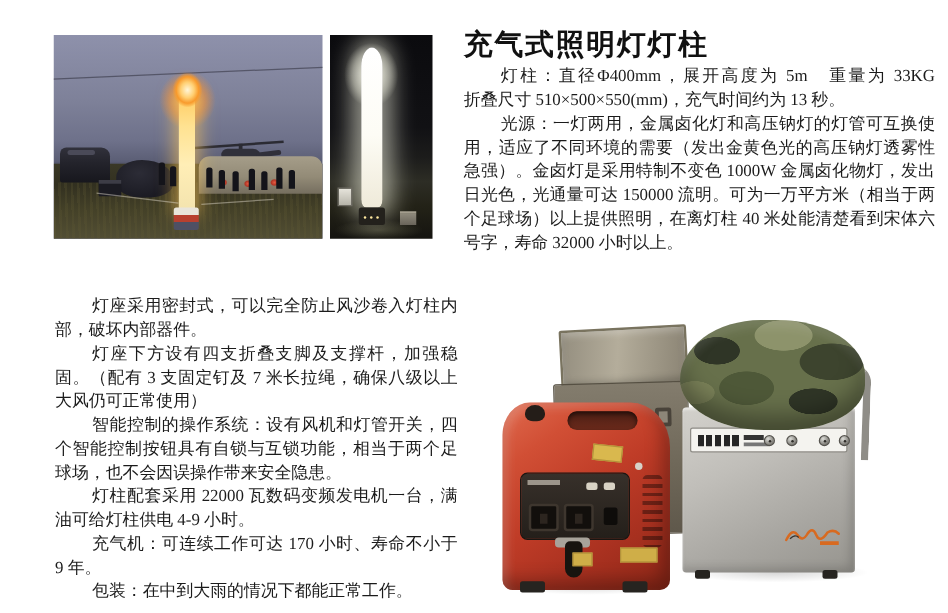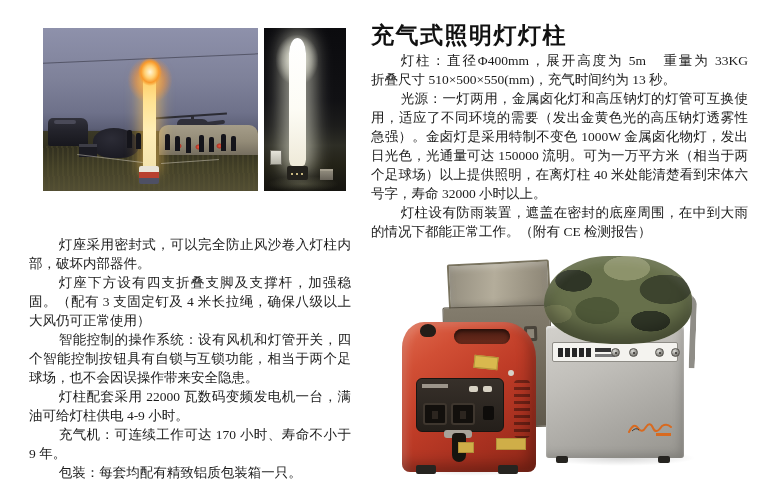--- a/index.html
+++ b/index.html
@@ -12,21 +12,21 @@
   
   .doc-title {
     position: absolute; left: 371px; top: 20px;
     font-family: "Liberation Sans", "DejaVu Sans", sans-serif;
     font-weight: 700; font-size: 23px; letter-spacing: 1.5px; color: #111;
     white-space: nowrap;
   }
   .col { position: absolute; color: #1b1b1b; font-size: 13.5px; line-height: 19px; text-align: justify; }
   .col p { text-indent: 2.2em; margin: 0; }
   .col-right { left: 371px; top: 51px; width: 377px; }
-  .col-left  { left: 29px;  top: 235px; width: 322px; }
+  .col-left  { left: 44px;  top: 235px; width: 322px; }
 
   
   .photo-top { position: absolute; left: 43px; top: 28px; width: 303px; height: 163px; display: flex; }
   .ph { position: relative; overflow: hidden; height: 163px; }
   .ph-dusk { width: 215px; margin-right: 6px;
     background: linear-gradient(180deg,#8e91ab 0%,#7e8199 32%,#6e718a 52%,#5b5e75 62%,#4a4c5e 64%); }
   .ph-night { width: 82px;
     background: linear-gradient(180deg,#0b0b0e 0%,#111114 45%,#1c1c1b 60%,#2d2d25 72%,#232217 84%,#151410 100%); }
   .dusk-ground { position: absolute; left: 0; right: 0; top: 103px; bottom: 0;
     background: linear-gradient(180deg,#3a3826 0%,#323020 28%,#444128 62%,#524e34 100%); }
@@ -196,30 +196,29 @@
       </div>
       <div class="night-box"></div>
       <div class="night-case"></div>
     </div>
   </div>
 
   <h1 class="doc-title">充气式照明灯灯柱</h1>
   <div class="col col-right">
     <p>灯柱：直径Φ400mm，展开高度为 5m　重量为 33KG　　折叠尺寸 510×500×550(mm)，充气时间约为 13 秒。</p>
     <p>光源：一灯两用，金属卤化灯和高压钠灯的灯管可互换使用，适应了不同环境的需要（发出金黄色光的高压钠灯透雾性急强）。金卤灯是采用特制不变色 1000W 金属卤化物灯，发出日光色，光通量可达 150000 流明。可为一万平方米（相当于两个足球场）以上提供照明，在离灯柱 40 米处能清楚看到宋体六号字，寿命 32000 小时以上。</p>
-    <p>灯柱设有防雨装置，遮盖在密封的底座周围，在中到大雨的情况下都能正常工作。（附有 CE 检测报告）</p>
   </div>
 
   <div class="col col-left">
     <p>灯座采用密封式，可以完全防止风沙卷入灯柱内部，破坏内部器件。</p>
-    <p>灯座下方设有四支折叠支脚及支撑杆，加强稳固。（配有 3 支固定钉及 4 米长拉绳，确保八级以上大风仍可正常使用）</p>
+    <p>灯座下方设有四支折叠支脚及支撑杆，加强稳固。（配有 3 支固定钉及 7 米长拉绳，确保八级以上大风仍可正常使用）</p>
     <p>智能控制的操作系统：设有风机和灯管开关，四个智能控制按钮具有自锁与互锁功能，相当于两个足球场，也不会因误操作带来安全隐患。</p>
     <p>灯柱配套采用 22000 瓦数码变频发电机一台，满油可给灯柱供电 4-9 小时。</p>
     <p>充气机：可连续工作可达 170 小时、寿命不小于 9 年。</p>
-    <p>包装：每套均配有精致铝质包装箱一只。</p>
+    <p>包装：在中到大雨的情况下都能正常工作。</p>
   </div>
 
   <div class="photo-equip">
     <div class="gshadow" style="left:10px; top:204px; width:130px; height:16px;"></div>
     <div class="gshadow" style="left:150px; top:194px; width:150px; height:16px;"></div>
 
     <div class="case-lid"></div>
     <div class="case-body">
       <div class="case-latch" style="left:30px;">
           <i></i>

